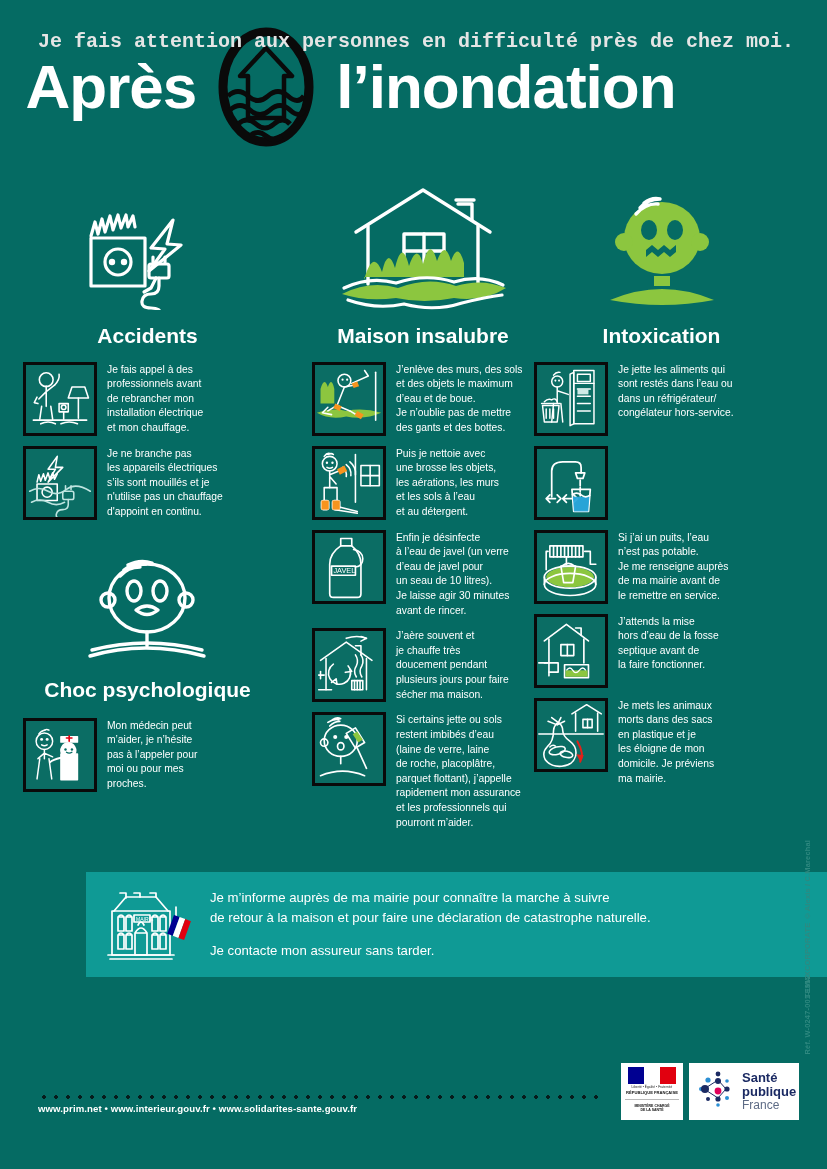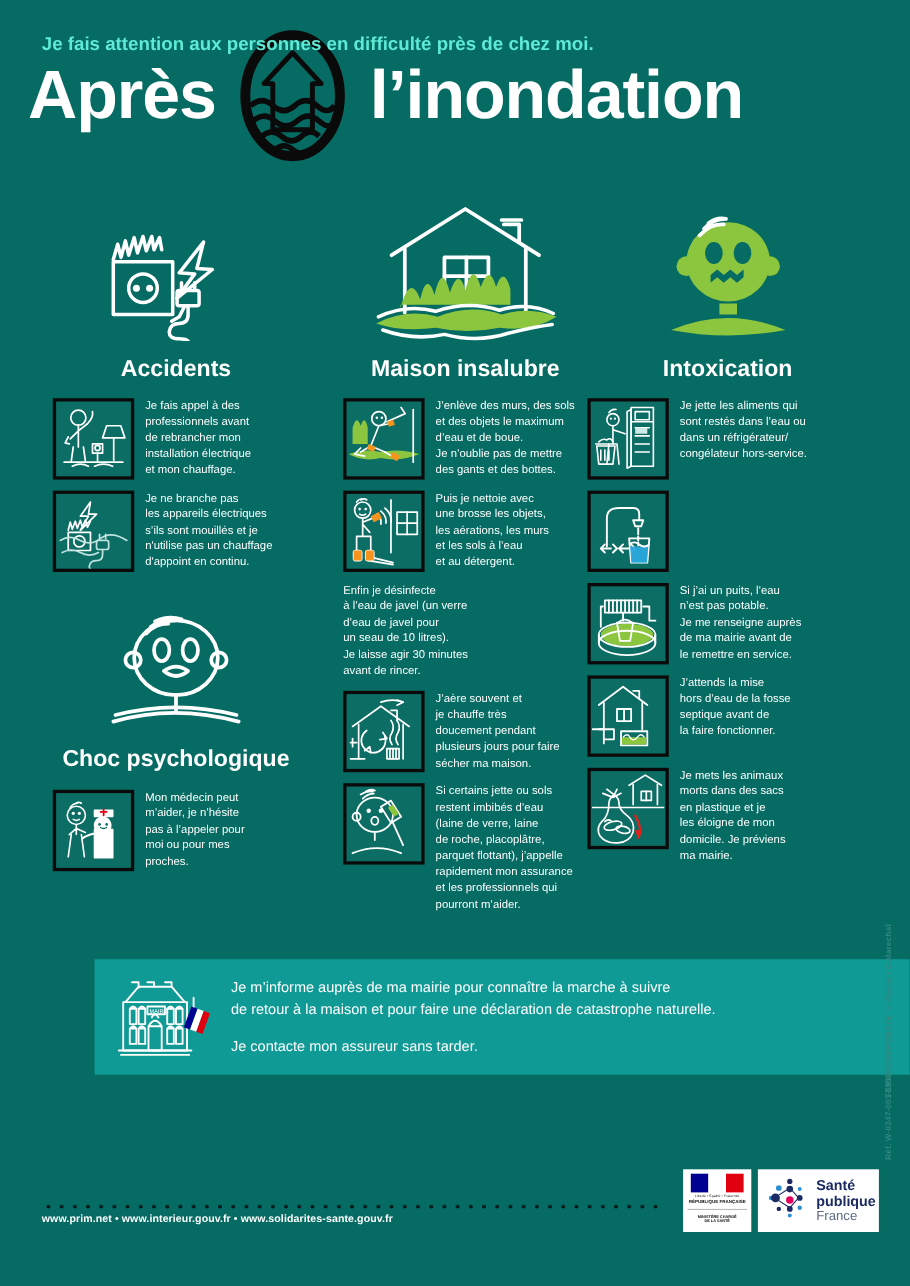--- a/index.html
+++ b/index.html
@@ -21,21 +21,21 @@
     line-height: 1;
   }
   .logo-mark { width: 104px; height: 122px; flex: 0 0 auto; }
 
   
   .columns {
     position: absolute; top: 180px; left: 0; width: 827px; height: 720px;
     display: flex;
   }
   .col { position: relative; }
-  .col-1 { width: 272px; padding-left: 48px; }
+  .col-1 { width: 272px; padding-left: 23px; }
   .col-2 { width: 262px; padding-left: 40px; }
   .col-3 { width: 255px; }
 
   .cat-icon-wrap {
     height: 130px; display: flex; align-items: flex-end; justify-content: center;
   }
   .cat-title {
     color: #ffffff; font-size: 21px; font-weight: bold; text-align: center;
     line-height: 1.12; margin-top: 14px; margin-bottom: 14px;
   }
@@ -62,21 +62,21 @@
     background: #0f9a95; display: flex; align-items: center; padding: 0 18px; margin-left: 48px;
   }
   .banner-icon { width: 92px; height: 80px; flex: 0 0 92px; margin-right: 14px; }
   .banner-text { color: #ffffff; font-size: 13.2px; line-height: 1.5; }
   .banner-text p + p { margin-top: 14px; }
 
   
   .footer { position: absolute; left: 0; top: 1028px; width: 827px; height: 141px; }
   .footer-head {
     position: absolute; left: 38px; top: 30px;
-    color: #5eead4; font-size: 17px; font-weight: bold;
+    color: #e5e5e5; font-size: 20px; font-weight: bold; font-family: Liberation Mono, monospace;
   }
   .dotline {
     position: absolute; left: 38px; top: 1095px; width: 560px; height: 4px;
     background-image: radial-gradient(circle, #071c1c 0 1.6px, transparent 1.7px);
     background-size: 12px 4px; background-repeat: repeat-x;
   }
   .urls {
     position: absolute; left: 38px; top: 1103px;
     color: #ffffff; font-size: 9.6px; font-weight: bold; letter-spacing: .1px;
   }
@@ -320,20 +320,31 @@
           </svg>
         </div>
         <div class="item-text">Puis je nettoie avec
 une brosse les objets,
 les aérations, les murs
 et les sols à l’eau
 et au détergent.</div>
       </div>
 
       <div class="item">
+        <div class="thumb">
+          <svg viewBox="0 0 74 74">
+            <g fill="none" stroke="#ffffff" stroke-width="1.8" stroke-linecap="round" stroke-linejoin="round">
+              <path d="M28 6 h12 v8 h-12 Z"></path>
+              <path d="M28 14 q-12 8 -12 20 v32 q0 4 4 4 h26 q4 0 4 -4 v-32 q0 -12 -10 -20"></path>
+              <path d="M42 18 q10 2 10 10 q0 8 -8 9"></path>
+              <path d="M18 36 h26 v10 h-26 Z"></path>
+              <text x="20" y="44" font-family="Liberation Sans, sans-serif" font-size="8" fill="#ffffff" stroke="none">JAVEL</text>
+            </g>
+          </svg>
+        </div>
         <div class="item-text">Enfin je désinfecte
 à l’eau de javel (un verre
 d’eau de javel pour
 un seau de 10 litres).
 Je laisse agir 30 minutes
 avant de rincer.</div>
       </div>
 
       <div class="item">
         <div class="thumb">

